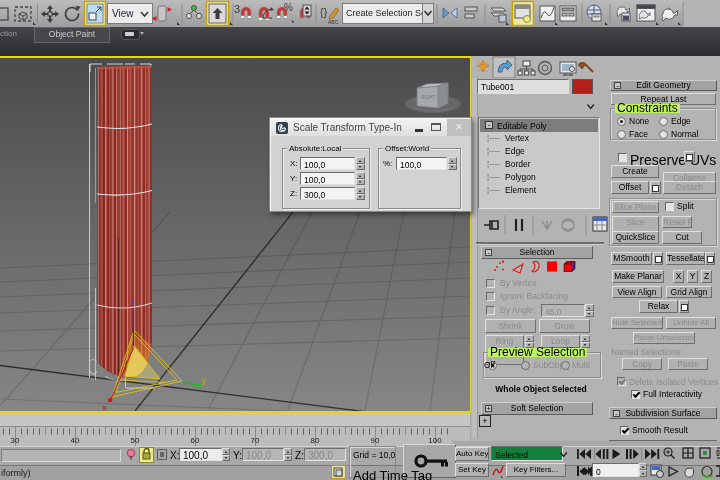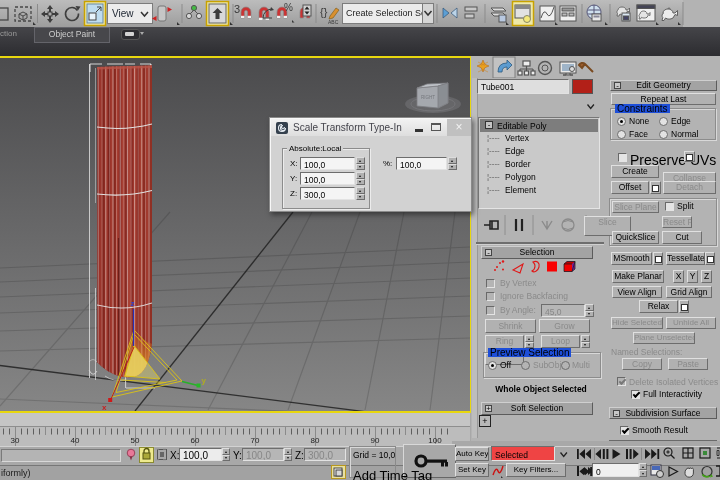--- a/index.html
+++ b/index.html
@@ -21,21 +21,21 @@
 .cb{position:absolute;width:9px;height:9px;background:#e4e4e4;border-top:1px solid #696969;border-left:1px solid #696969;
  border-right:1px solid #e4e4e4;border-bottom:1px solid #e4e4e4;box-sizing:border-box}
 .cbd{background:#b4b4b4}
 .ck:after{content:"";position:absolute;left:1px;top:1px;width:5px;height:2px;border-left:2px solid #000;
  border-bottom:2px solid #000;transform:rotate(-45deg)}
 .ckd:after{border-color:#787878}
 .rd{position:absolute;width:9px;height:9px;border-radius:50%;background:#e2e2e2;border:1px solid #6d6d6d;box-sizing:border-box}
 .rdd{background:#b4b4b4}
 .rdon:after{content:"";position:absolute;left:2px;top:2px;width:3px;height:3px;border-radius:50%;background:#000}
 .gb{position:absolute;border:1px solid #8c8c8c;box-shadow:inset 1px 1px 0 #d8d8d8,1px 1px 0 #d8d8d8;box-sizing:border-box}
-.gb>span{position:absolute;top:-5px;left:4px;background:#1d4ed8;padding:0 2px;font-size:10px;line-height:9px}
+.gb>span{position:absolute;top:-5px;left:4px;background:#bef264;padding:0 2px;font-size:12px;line-height:9px}
 .rh{position:absolute;background:#a3a3a3;border-top:1px solid #cfcfcf;border-left:1px solid #cfcfcf;
  border-right:1px solid #5c5c5c;border-bottom:1px solid #5c5c5c;text-align:center;font-size:8.5px;line-height:11px;box-sizing:border-box}
 .pm{position:absolute;left:3px;top:2px;width:7px;height:7px;background:#c8c8c8;border:1px solid #444;
  font-size:8px;line-height:5px;text-align:center;box-sizing:border-box}
 .lbl{position:absolute;white-space:nowrap;font-size:8.5px}
 .s10{font-size:10px}
 </style></head><body>
 <div id="root">
 
 <svg class="a" style="left:0;top:0" width="720" height="27">
@@ -405,21 +405,21 @@
     </div>
 <div class="b dis" style="left:541px;top:335px;width:39px;height:13px;line-height:11px">Loop</div>
 <div class="sp" style="left:581px;top:335px;height:13px">
       <i class="u"></i>
       <i class="d"></i>
     </div>
 <div class="gb" style="left:483px;top:352px;width:118px;height:26px">
       <span>Preview Selection</span>
     </div>
 <div class="rd rdon" style="left:488px;top:361px"></div>
-    <div class="lbl" style="left:500px;top:360px;font-weight:normal">Off</div>
+    <div class="lbl" style="left:484px;top:360px;font-weight:normal">Off</div>
 <div class="rd rdd" style="left:521px;top:361px"></div>
     <div class="lbl dis" style="left:533px;top:360px">SubObj</div>
 <div class="rd rdd" style="left:561px;top:361px"></div>
     <div class="lbl dis" style="left:572px;top:360px">Multi</div>
 <div class="lbl" style="left:478px;top:384px;width:126px;text-align:center;font-weight:bold;font-size:8.5px">Whole Object Selected</div>
 <div class="rh" style="left:481px;top:402px;width:112px;height:13px"><span class="pm">+</span>Soft Selection</div>
 <div class="a" style="left:479px;top:415px;width:12px;height:12px;background:#b8b8b8;border:1px solid #222;box-sizing:border-box;font-size:9px;line-height:10px;text-align:center">+</div>
 
 <div class="rh" style="left:610px;top:80px;width:107px;height:11px;line-height:9px"><span class="pm" style="top:1px">-</span>Edit Geometry</div>
 <div class="b" style="left:611px;top:93px;width:105px;height:12px;line-height:10px">Repeat Last</div>
@@ -443,21 +443,21 @@
 <div class="b dis" style="left:663px;top:172px;width:53px;height:19px;line-height:11px">Collapse</div>
 <div class="b" style="left:611px;top:181px;width:38px;height:13px;line-height:11px">Offset</div>
 <div class="b" style="left:650px;top:181px;width:11px;height:13px">
       <div style="margin:3px auto 0;width:5px;height:5px;background:#fff;border:1px solid #333"></div>
     </div>
 <div class="b dis" style="left:663px;top:181px;width:53px;height:13px;line-height:11px">Detach</div>
 <div class="gb" style="left:609px;top:198px;width:108px;height:48px"></div>
 <div class="b dis" style="left:612px;top:201px;width:47px;height:12px;line-height:10px">Slice Plane</div>
 <div class="cb" style="left:665px;top:202px"></div>
     <div class="lbl" style="left:677px;top:201px">Split</div>
-<div class="b dis" style="left:584px;top:216px;width:47px;height:20px;line-height:10px">Slice</div>
+<div class="b dis" style="left:612px;top:216px;width:47px;height:20px;line-height:10px">Slice</div>
 <div class="b dis" style="left:662px;top:216px;width:30px;height:12px;line-height:10px">Reset Plane</div>
 <div class="b" style="left:612px;top:231px;width:47px;height:13px;line-height:11px">QuickSlice</div>
 <div class="b" style="left:662px;top:231px;width:40px;height:13px;line-height:11px">Cut</div>
 <div class="b" style="left:611px;top:252px;width:41px;height:13px;line-height:11px">MSmooth</div>
 <div class="b" style="left:653px;top:252px;width:10px;height:13px">
       <div style="margin:3px auto 0;width:5px;height:5px;background:#fff;border:1px solid #333"></div>
     </div>
 <div class="b" style="left:666px;top:252px;width:39px;height:13px;line-height:11px">Tessellate</div>
 <div class="b" style="left:705px;top:252px;width:10px;height:13px">
       <div style="margin:3px auto 0;width:5px;height:5px;background:#fff;border:1px solid #333"></div>
@@ -512,20 +512,23 @@
 <div class="sp" style="left:86px;top:54px;height:13px">
         <i class="u"></i>
         <i class="d"></i>
       </div>
 <div class="lbl" style="left:20px;top:71px;font-size:8px">Z:</div>
 <div class="fld" style="left:30px;top:69px;width:55px;height:13px;background:#f4f4f4;font-size:8.5px">300,0</div>
 <div class="sp" style="left:86px;top:69px;height:13px">
         <i class="u"></i>
         <i class="d"></i>
       </div>
+<div class="gb" style="left:108px;top:30px;width:83px;height:61px;box-shadow:inset 1px 1px 0 #ececec,1px 1px 0 #ececec">
+        <span style="background:#d2d2d2;font-size:8px">Offset:World</span>
+      </div>
 <div class="lbl" style="left:113px;top:41px;font-size:8px">%:</div>
 <div class="fld" style="left:126px;top:39px;width:51px;height:13px;background:#f4f4f4;font-size:8.5px">100,0</div>
 <div class="sp" style="left:178px;top:39px;height:13px">
         <i class="u"></i>
         <i class="d"></i>
       </div>
 </div>
 
 <div class="a" style="left:0;top:413px;width:470px;height:14px;background:#c5c5c5;border-bottom:1px solid #8e8e8e;box-sizing:border-box"></div>
 <svg class="a" style="left:0;top:427px" width="470" height="19">
@@ -579,21 +582,21 @@
 <div class="lbl" style="left:353px;top:450px;font-size:8.5px">Grid = 10,0</div>
 <div class="a" style="left:403px;top:444px;width:53px;height:34px;background:#a8a8a8;border-top:1px solid #d8d8d8;border-left:1px solid #d8d8d8;border-right:1px solid #666;border-bottom:1px solid #666;box-sizing:border-box"></div>
 <svg class="a" style="left:414px;top:452px" width="36" height="18">
       <circle cx="7" cy="9" r="5" fill="none" stroke="#111" stroke-width="3.2"></circle>
       <rect x="11" y="7.5" width="22" height="3.2" fill="#111"></rect>
       <rect x="27" y="10" width="3" height="4.5" fill="#111"></rect>
       <rect x="31" y="10" width="3" height="4.5" fill="#111"></rect>
     </svg>
 <div class="b" style="left:455px;top:447px;width:34px;height:14px;font-size:8px;line-height:12px">Auto Key</div>
 <div class="b" style="left:455px;top:463px;width:34px;height:14px;font-size:8px;line-height:12px">Set Key</div>
-<div class="fld" style="left:491px;top:446px;width:64px;height:15px;background:#ef4444;line-height:12px;font-size:8.5px;padding-top:2px">Selected</div>
+<div class="fld" style="left:491px;top:446px;width:72px;height:15px;background:#15803d;line-height:12px;font-size:8.5px;padding-top:2px">Selected</div>
 <svg class="a" style="left:559px;top:451px" width="10" height="8">
       <path d="M1.5,1.5 l3.2,4 3.2,-4" fill="none" stroke="#222" stroke-width="1.3"></path>
     </svg>
 <svg class="a" style="left:491px;top:464px" width="14" height="14">
       <path d="M2,11 q3,-9 5,-4 t5,-5" fill="none" stroke="#cc1111" stroke-width="1.4"></path>
       <path d="M10,12 l3,3 h-3 z" fill="#333"></path>
     </svg>
 <div class="b" style="left:506px;top:463px;width:60px;height:14px;font-size:8px;line-height:12px">Key Filters...</div>
 <svg class="a" style="left:572px;top:440px" width="148" height="40">
 <g fill="#1a1a1a">

